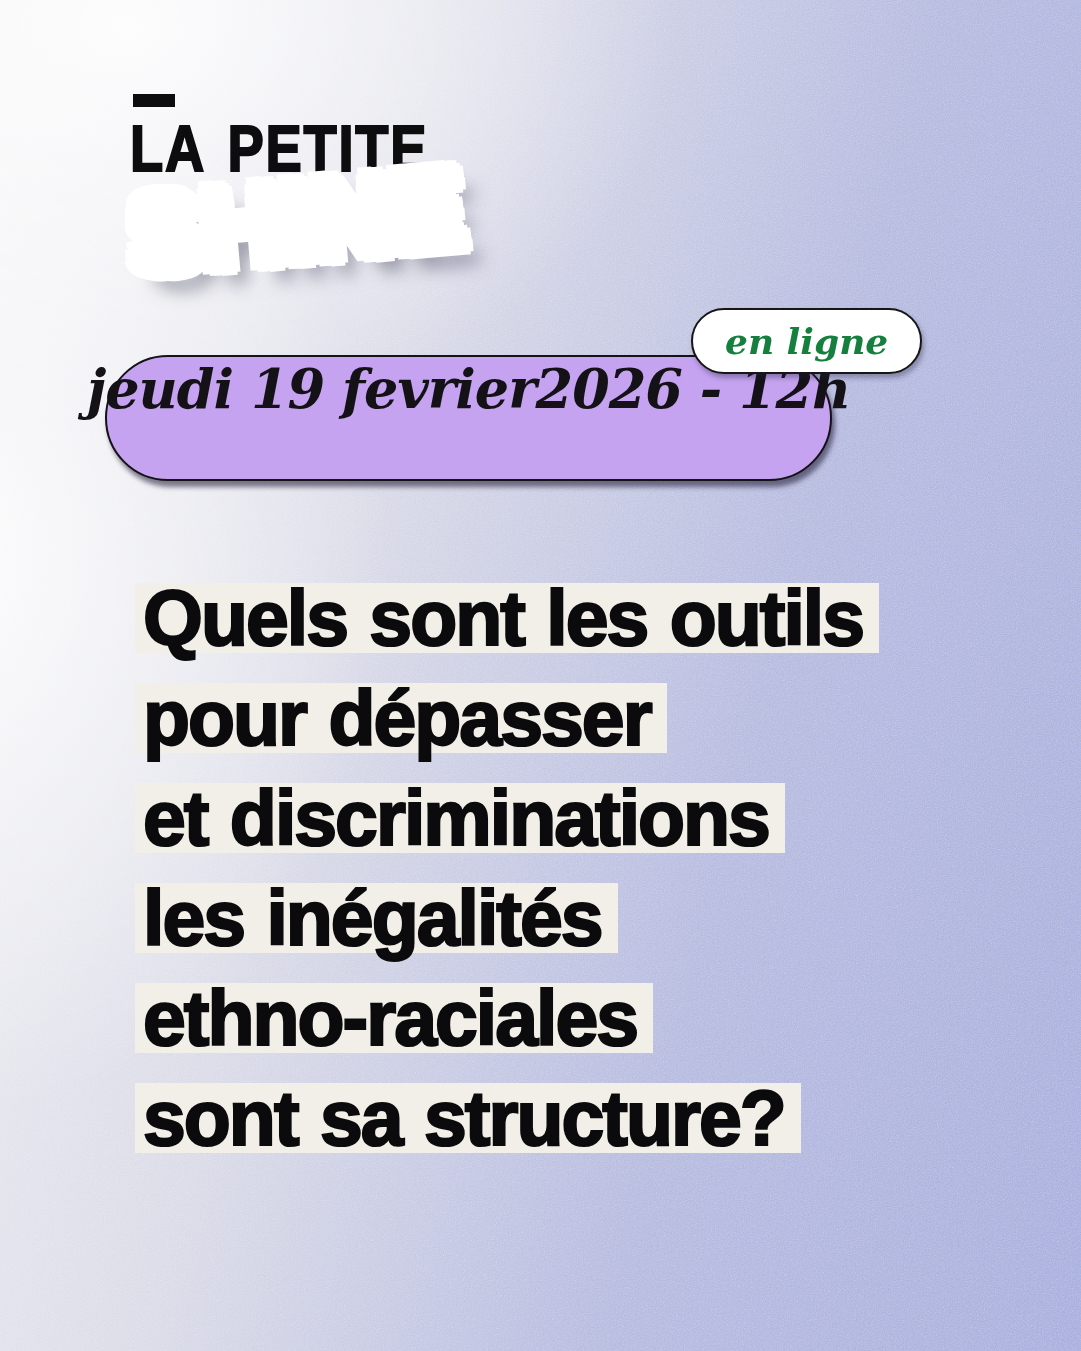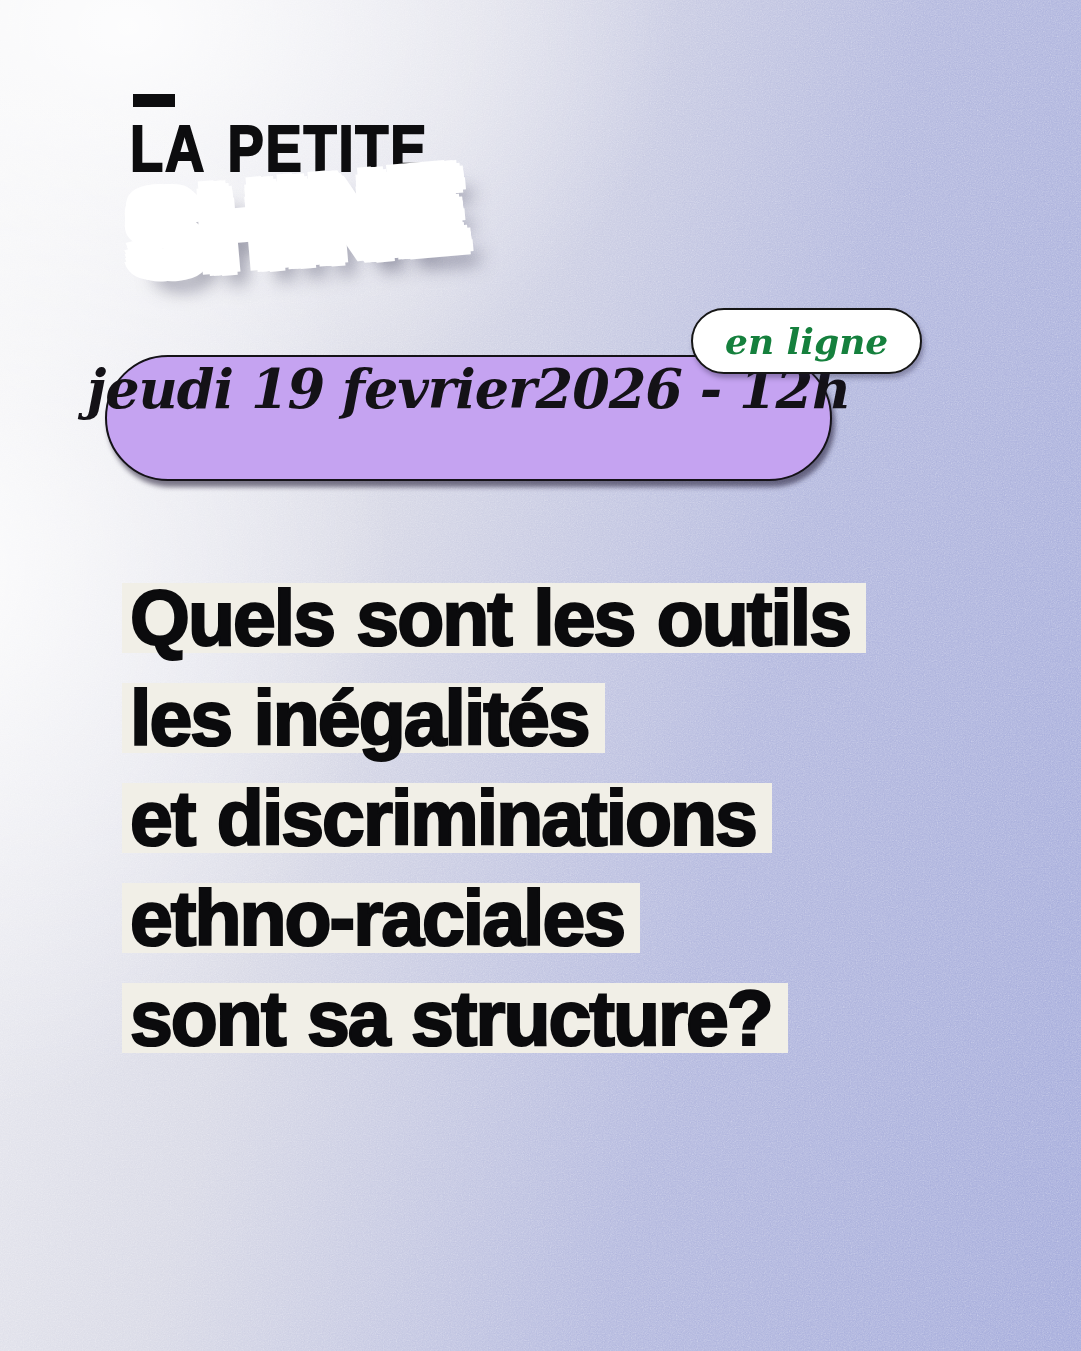--- a/index.html
+++ b/index.html
@@ -72,21 +72,21 @@
     box-shadow:3px 6px 5px rgba(28,20,48,.55);
   }
   .badge-date span{
     font-family:"DejaVu Serif", serif;font-style:italic;font-weight:700;
     font-size:54px;color:#141217;white-space:nowrap;letter-spacing:-1px;
   }
   
   .headline{
     position:absolute;left:122px;top:583px;z-index:4;
   }
-  .hl-line{height:100px;}
+  .hl-line{height:100px;margin-left:13px;}
   .hl-line span{
     display:inline-block;
     background:#f1efe7;
     line-height:70px;
     padding:0 16px 0 8px;
     font-size:77px;font-weight:700;color:#0b0b0d;
     -webkit-text-stroke:2.2px #0b0b0d;
     letter-spacing:-2px;word-spacing:3px;
     white-space:nowrap;
   }
@@ -122,24 +122,27 @@
 
   <div class="badge-date">
     <span>jeudi 19 fevrier2026 - 12h</span>
   </div>
 
   <div class="headline">
     <div class="hl-line">
       <span>Quels sont les outils</span>
     </div>
     <div class="hl-line">
-      <span>les inégalités</span>
+      <span>pour dépasser</span>
     </div>
     <div class="hl-line">
       <span>et discriminations</span>
+    </div>
+    <div class="hl-line">
+      <span>les inégalités</span>
     </div>
     <div class="hl-line">
       <span>ethno-raciales</span>
     </div>
     <div class="hl-line">
       <span>sont sa structure?</span>
     </div>
   </div>
 
 

